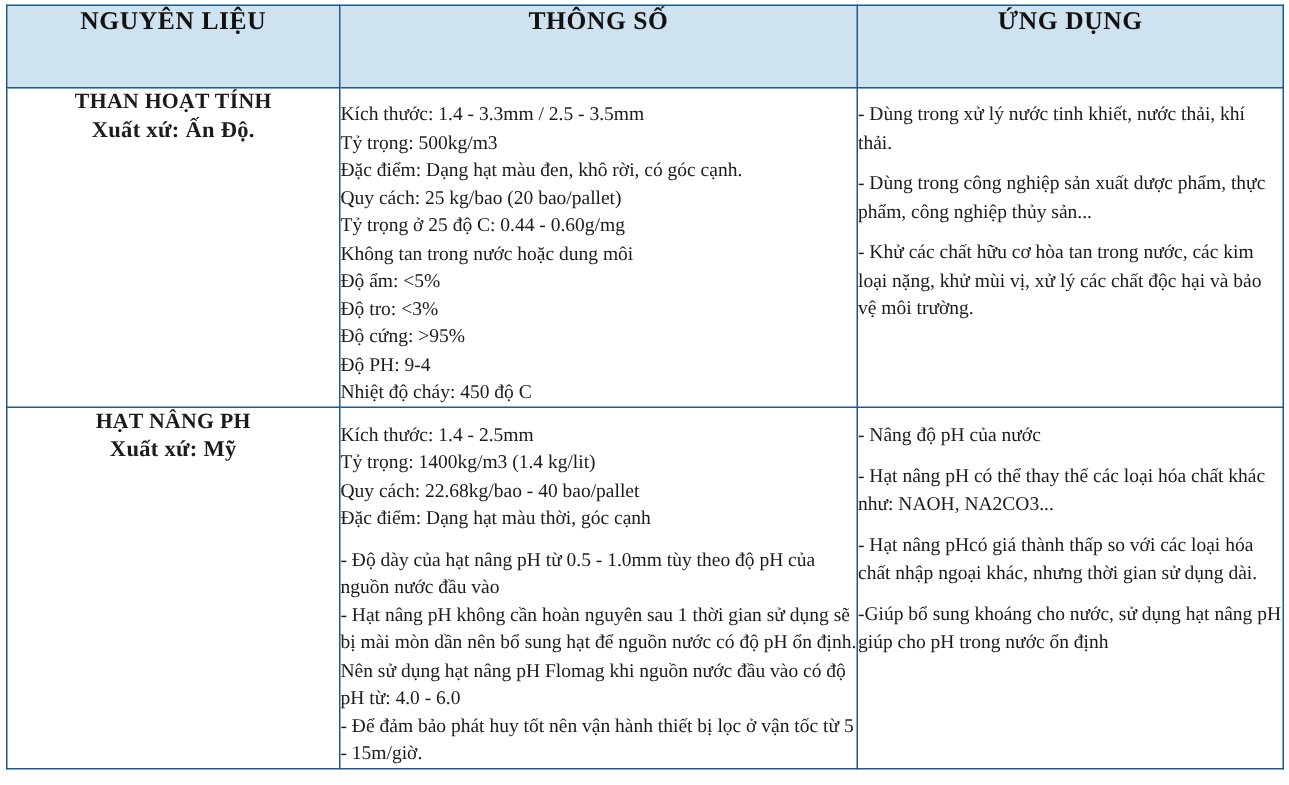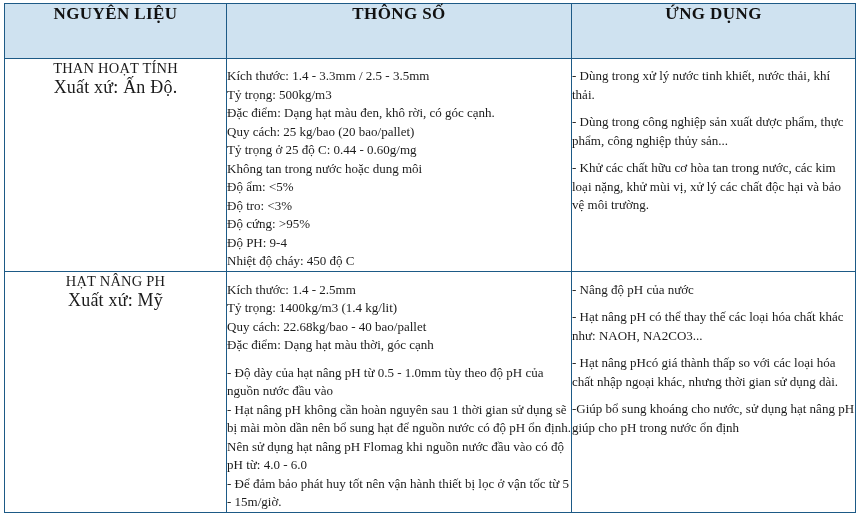--- a/index.html
+++ b/index.html
@@ -51,29 +51,29 @@
     line-height: 20px;
   }
 
   td.namecell {
     text-align: center;
     vertical-align: middle;
     padding: 6px 8px;
   }
   .prod-name {
     display: block;
-    font-weight: normal;
+    font-weight: bold;
     font-size: 14.5px;
     line-height: 19px;
     letter-spacing: 0.2px;
   }
   .prod-origin {
     display: block;
-    font-weight: normal;
-    font-size: 18px;
+    font-weight: bold;
+    font-size: 15px;
     line-height: 19px;
     letter-spacing: 0.2px;
   }
 
   td.bodycell {
     padding: 7px 8px 8px 8px;
     font-size: 13px;
     line-height: 18.5px;
   }
   td.bodycell .ln {

